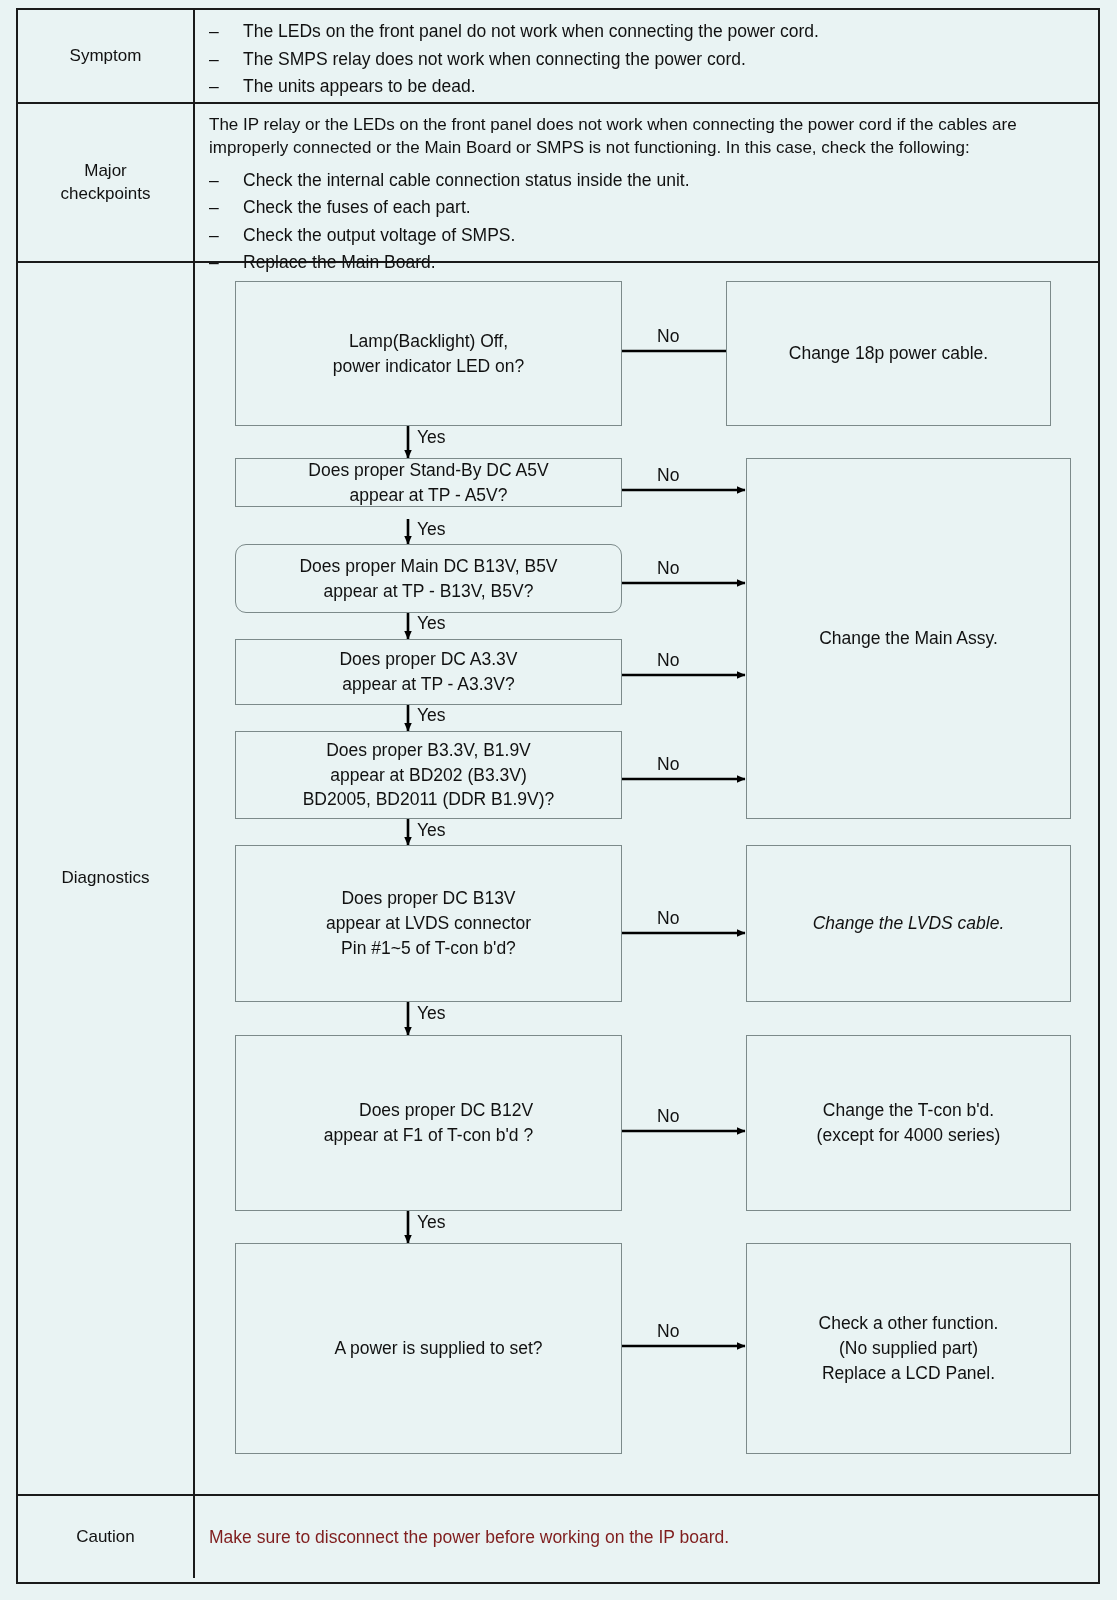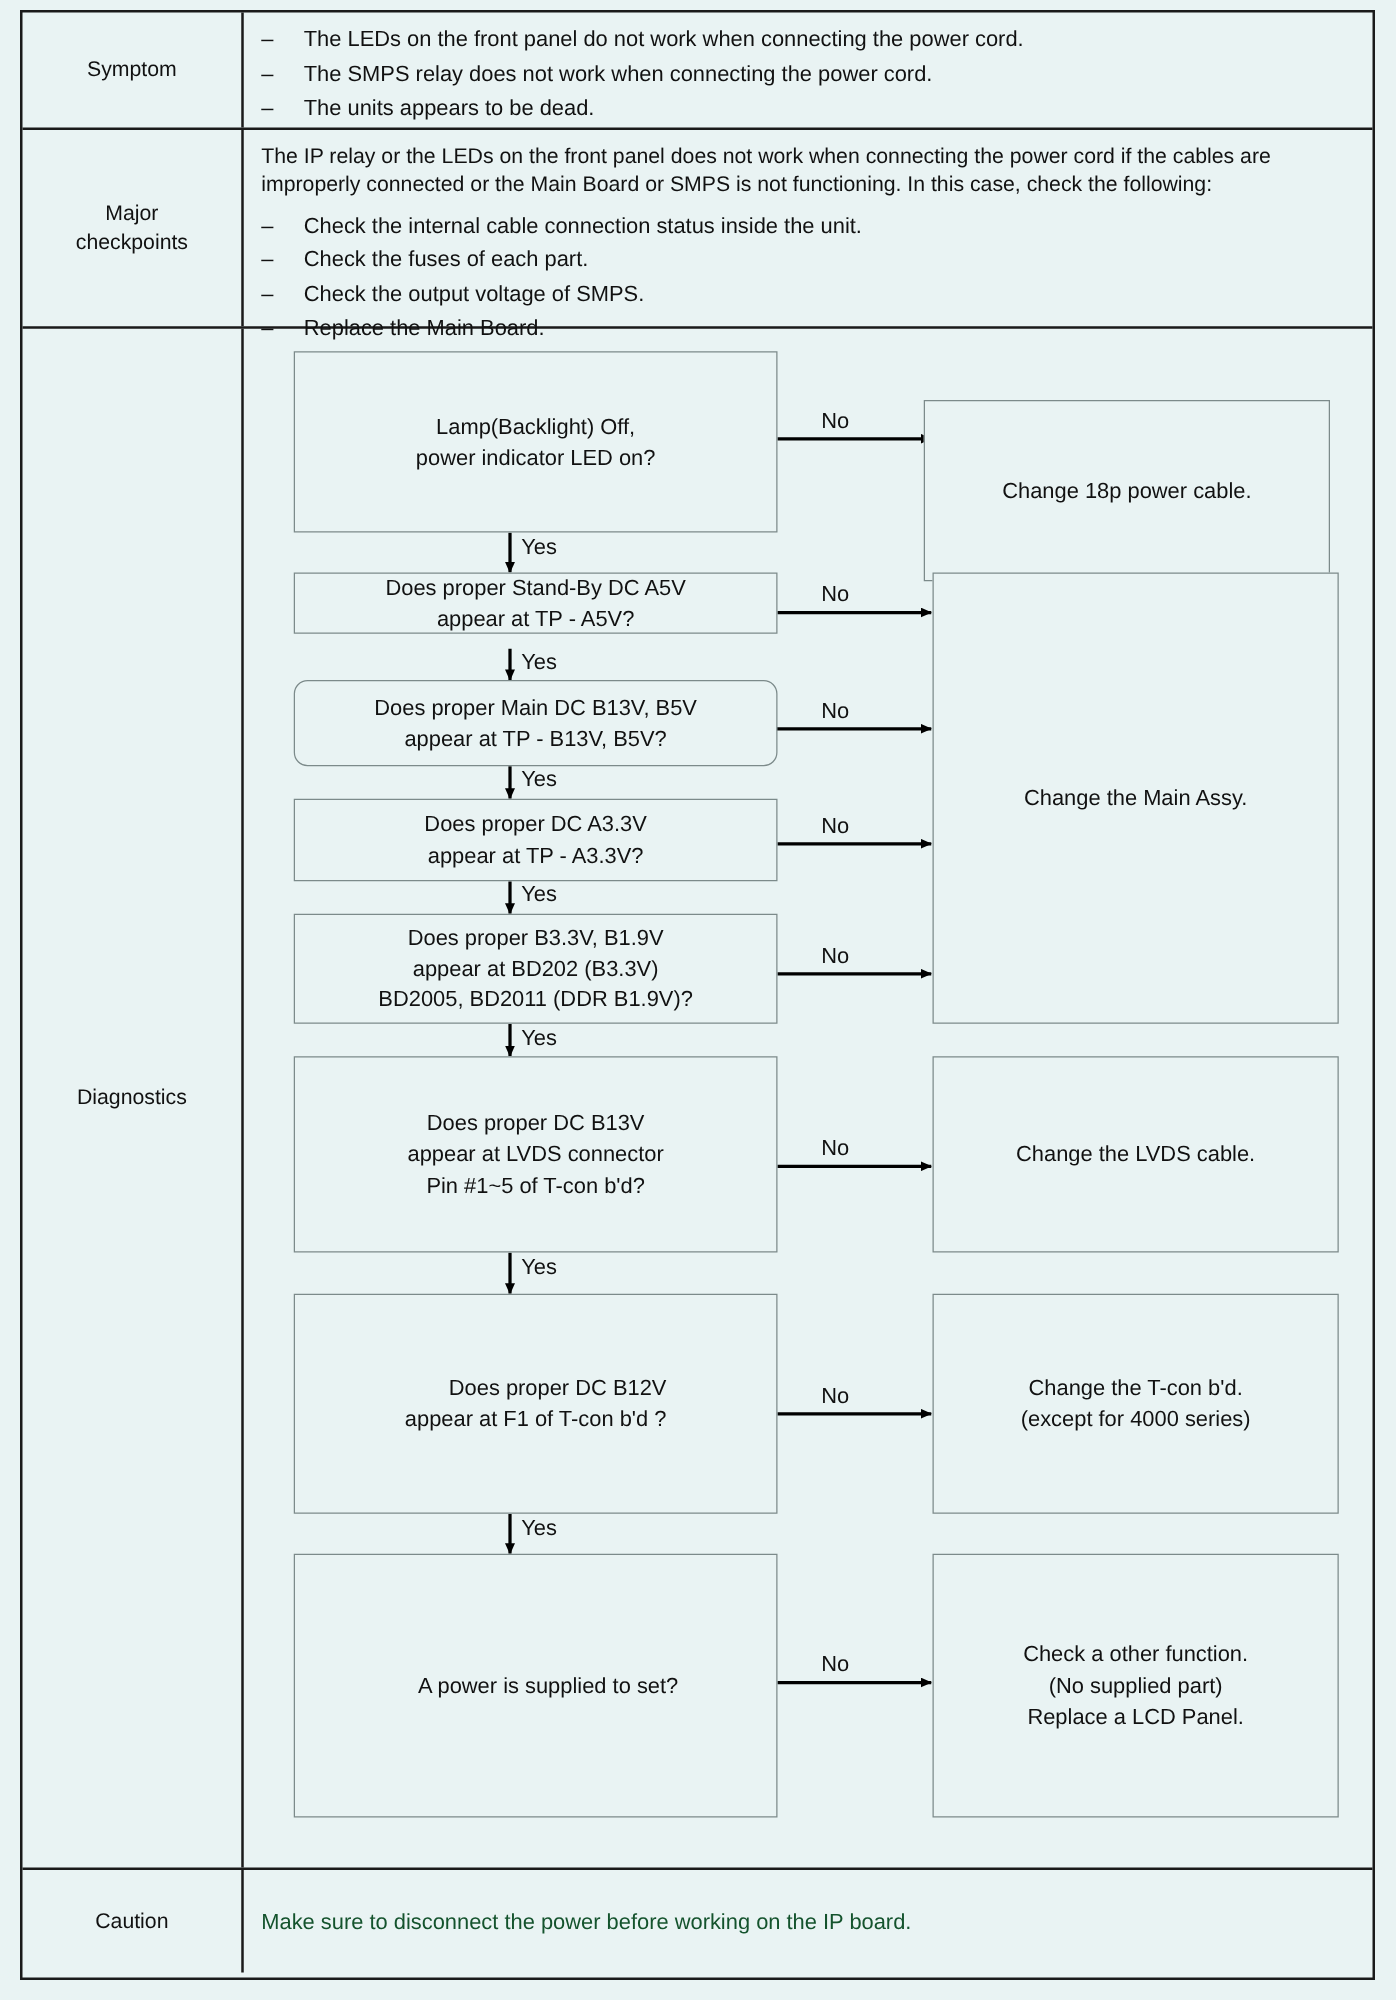--- a/index.html
+++ b/index.html
@@ -97,21 +97,21 @@
   .lbl {
     position: absolute;
     font-size: 17.5px;
     color: #111;
     white-space: nowrap;
   }
   .conn { position: absolute; }
 
   .caution-text {
     font-size: 17.5px;
-    color: #14532d;
+    color: #7f1d1d;
     line-height: 1.4;
     text-align: right;
   }
 </style>
 </head>
 <body>
 
 <div id="page">
   <div class="table">
 
@@ -248,33 +248,33 @@
             <div>appear at F1 of T-con b'd ?</div>
           </div>
         </div>
 
         <div class="fbox" style="left:40px;top:980px;width:387px;height:211px;padding-left:20px;">
           <div>
             <div>A power is supplied to set?</div>
           </div>
         </div>
 
-        <div class="fbox" style="left:544px;top:18px;width:325px;height:145px;margin-top:39px;">
+        <div class="fbox" style="left:531px;top:18px;width:325px;height:145px;">
           <div>
             <div>Change 18p power cable.</div>
           </div>
         </div>
 
         <div class="fbox" style="left:551px;top:195px;width:325px;height:361px;">
           <div>
             <div>Change the Main Assy.</div>
           </div>
         </div>
 
-        <div class="fbox" style="left:551px;top:582px;width:325px;height:157px;">
+        <div class="fbox" style="left:551px;top:582px;width:325px;height:157px;font-style:italic;">
           <div>
             <div>Change the LVDS cable.</div>
           </div>
         </div>
 
         <div class="fbox" style="left:551px;top:772px;width:325px;height:176px;">
           <div>
             <div>Change the T-con b'd.</div>
             <div>(except for 4000 series)</div>
           </div>

